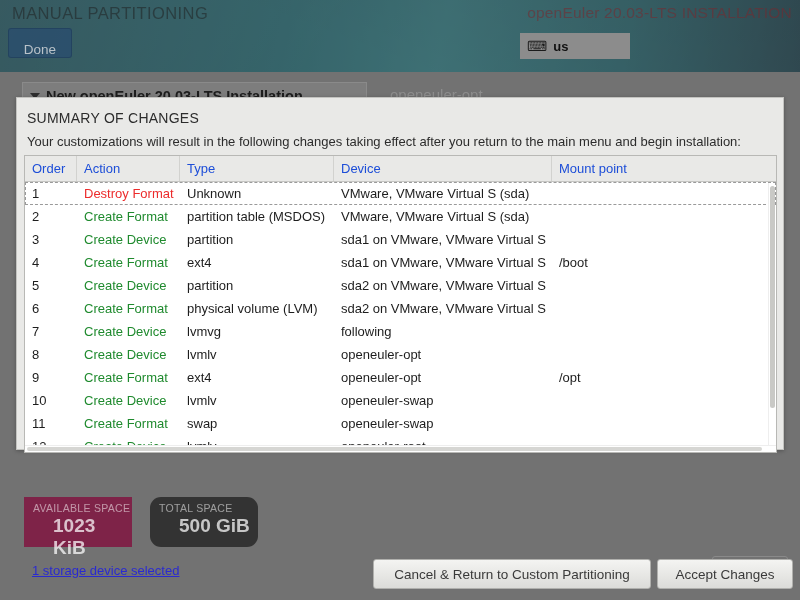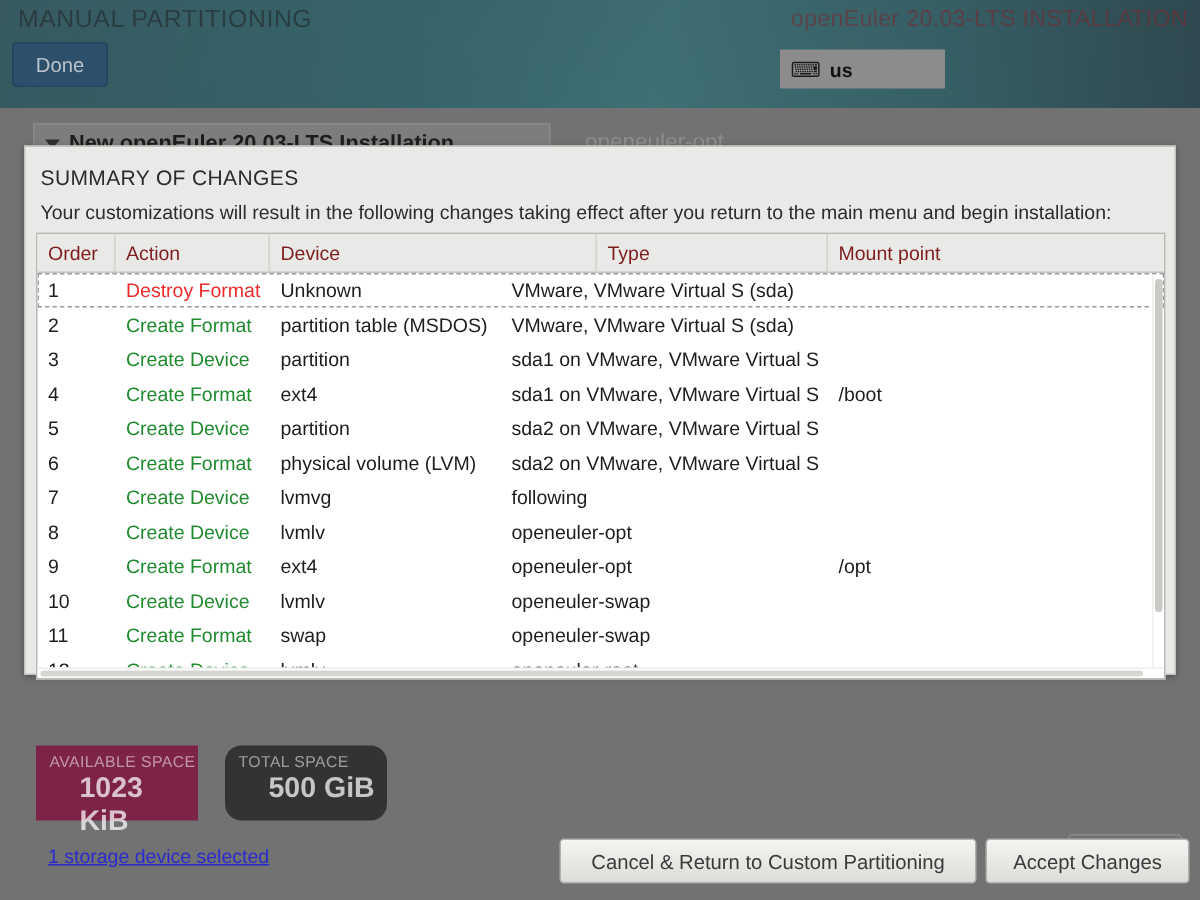--- a/index.html
+++ b/index.html
@@ -48,21 +48,21 @@
     z-index: 3;
   }
   #done-button {
     position: absolute; left: 8px; top: 28px;
     width: 64px; height: 30px;
     background: rgba(42,78,110,0.80);
     border: 1px solid rgba(30,60,88,0.6);
     border-radius: 3px;
     color: #b9c2c9;
     font-size: 13.5px;
-    display: flex; align-items: center; justify-content: center;
+    display: flex; align-items: flex-end; justify-content: center;
     z-index: 3;
   }
   #kbd-indicator {
     position: absolute; left: 520px; top: 33px;
     width: 110px; height: 26px;
     background: #8c8c8c;
     display: flex; align-items: center; gap: 6px;
     padding-left: 7px;
     z-index: 3;
   }
@@ -162,21 +162,21 @@
     border: 1px solid #b8b8b5;
     overflow: hidden;
   }
   #changes-header {
     display: flex;
     height: 26px;
     background: #e9e9e7;
     border-bottom: 1px solid #c6c6c3;
   }
   #changes-header .th {
-    font-size: 13px; color: #7f1d1d;
+    font-size: 13px; color: #1d4ed8;
     display: flex; align-items: center;
     padding-left: 7px;
     border-right: 1px solid #d2d2cf;
   }
   #changes-header .th:last-child { border-right: none; }
   .col-order  { width: 52px;  flex: 0 0 52px; }
   .col-action { width: 103px; flex: 0 0 103px; }
   .col-type   { width: 154px; flex: 0 0 154px; }
   .col-device { width: 218px; flex: 0 0 218px; }
   .col-mount  { width: 216px; flex: 0 0 216px; }
@@ -293,22 +293,22 @@
 
     <div id="dialog-title">SUMMARY OF CHANGES</div>
 
     <div id="dialog-desc">Your customizations will result in the following changes taking effect after you return to the main menu and begin installation:</div>
 
     <div id="changes-table-wrap">
 
       <div id="changes-header">
         <div class="th col-order">Order</div>
         <div class="th col-action">Action</div>
+        <div class="th col-type">Type</div>
         <div class="th col-device">Device</div>
-        <div class="th col-type">Type</div>
         <div class="th col-mount">Mount point</div>
       </div>
 
       <div id="changes-body">
           <div class="trow focused">
             <div class="td col-order">1</div>
             <div class="td col-action act-destroy">Destroy Format</div>
             <div class="td col-type">Unknown</div>
             <div class="td col-device">VMware, VMware Virtual S (sda)</div>
             <div class="td col-mount"></div>

